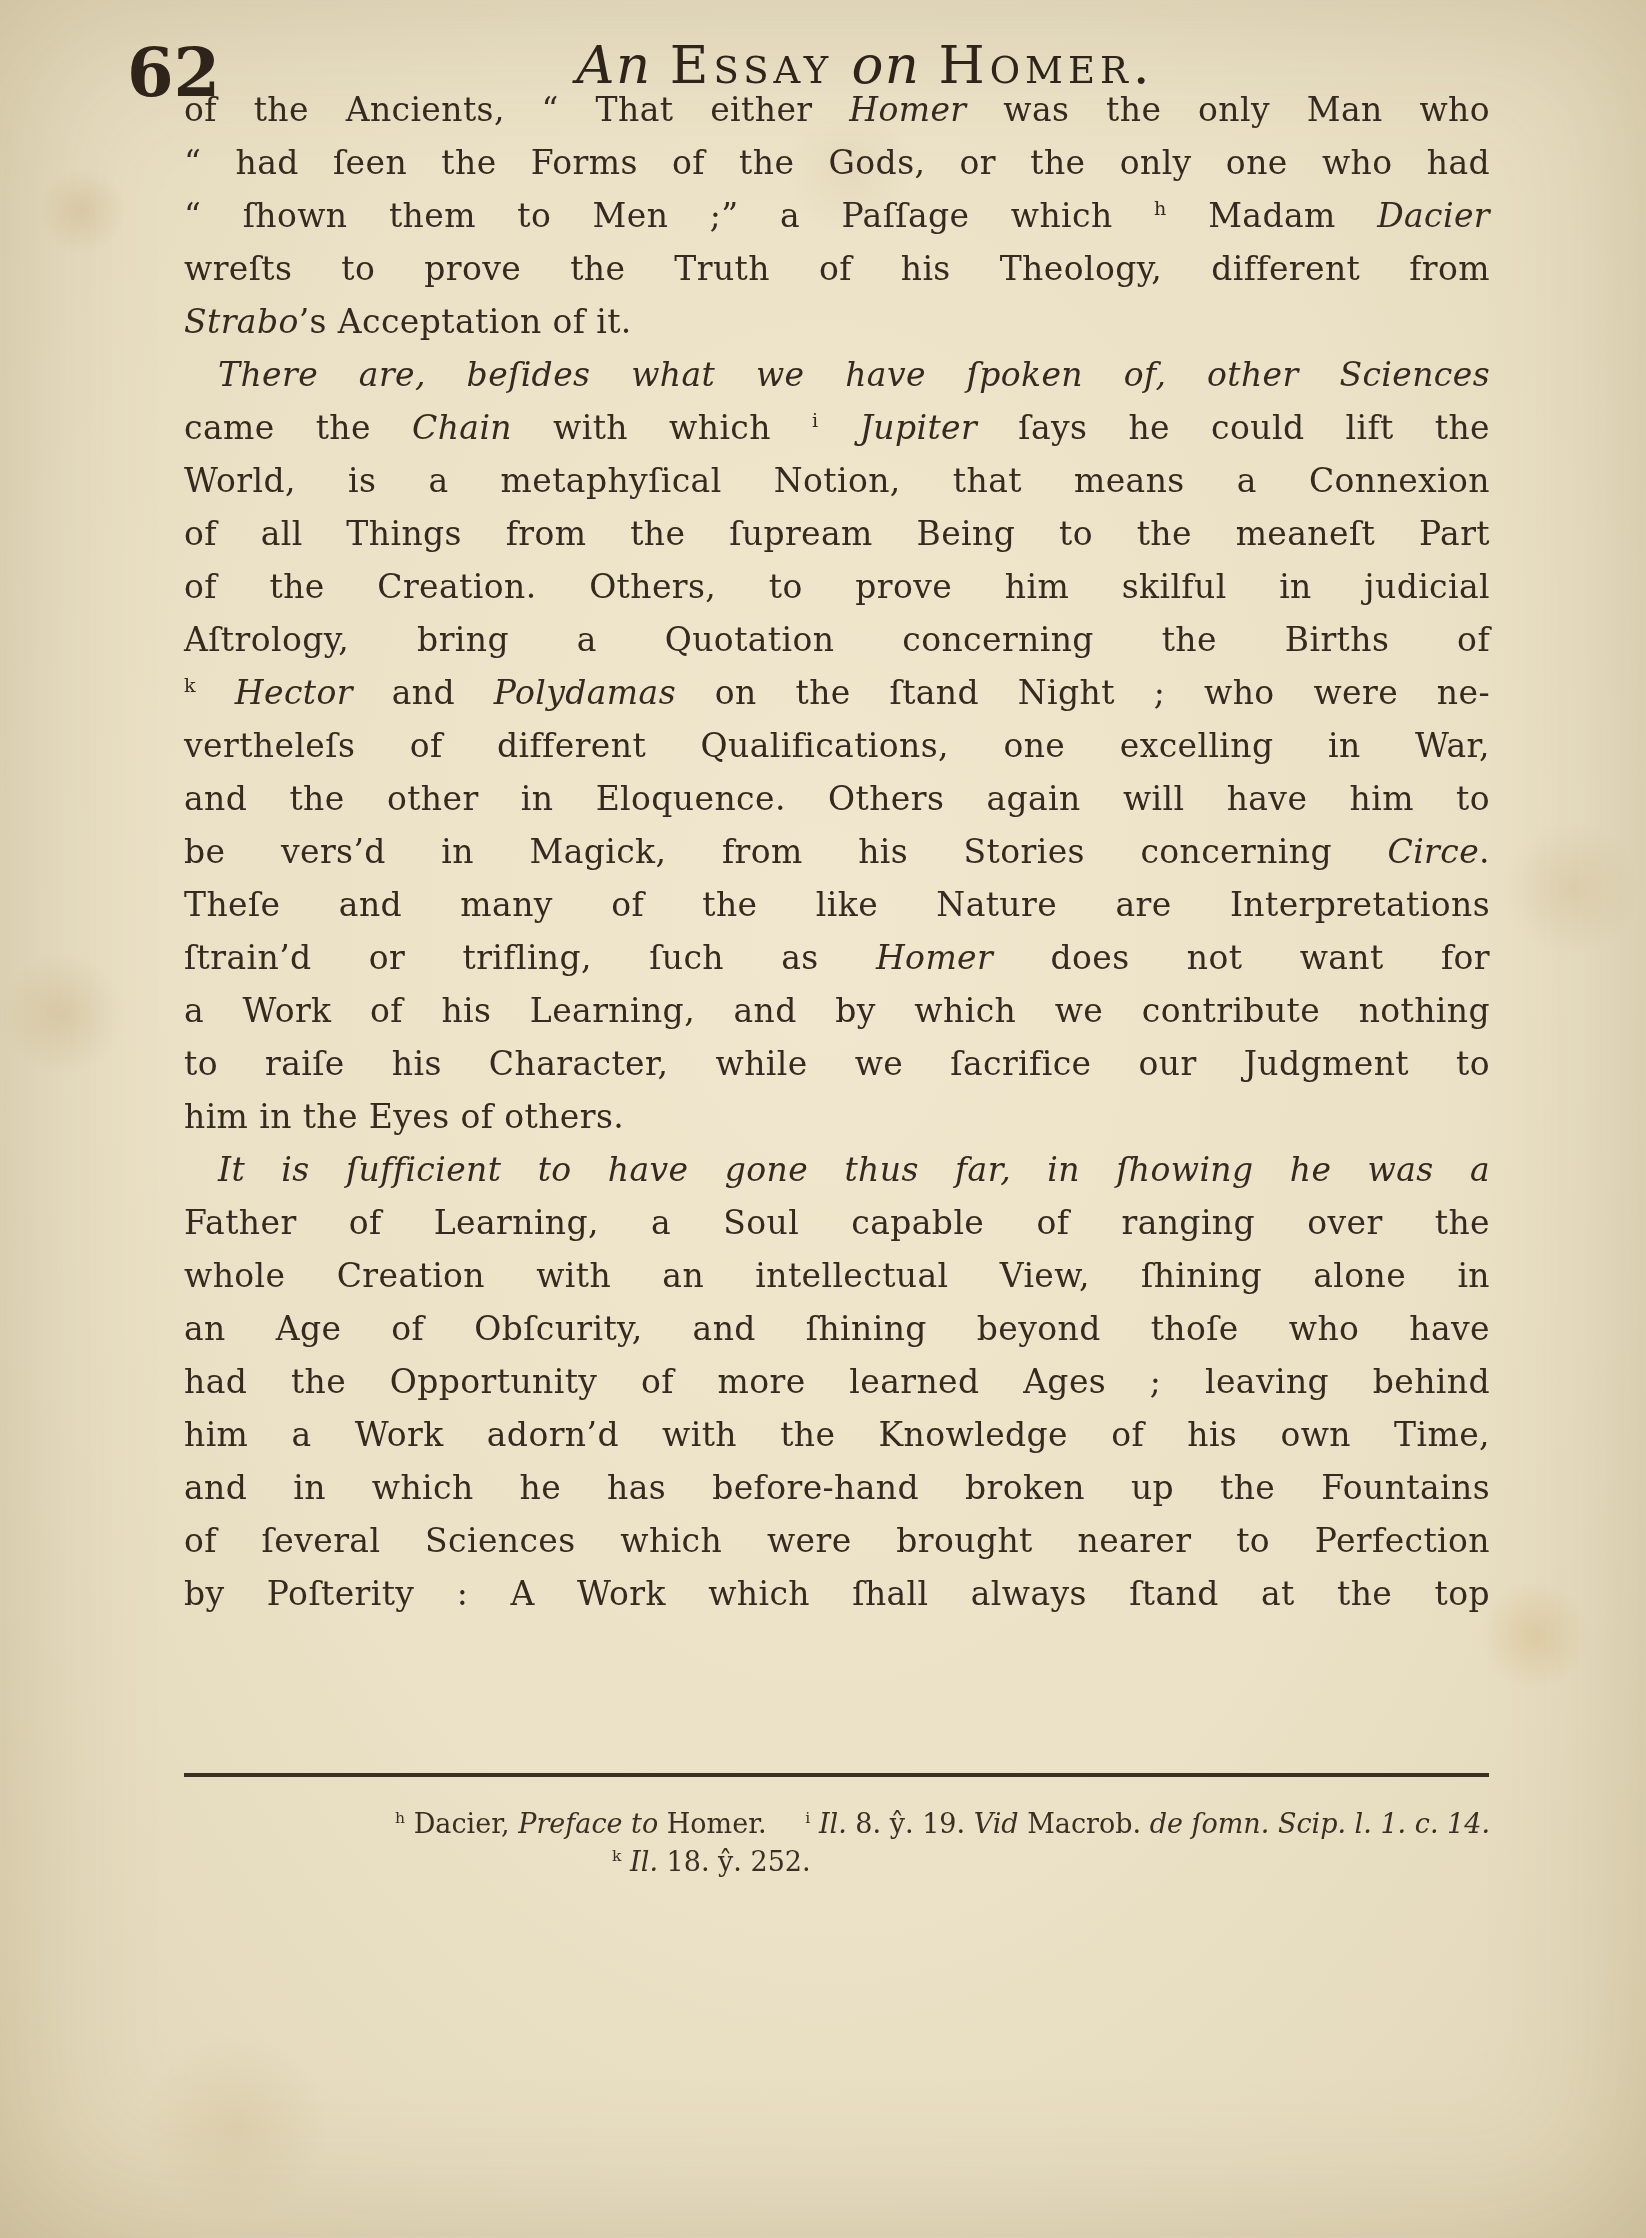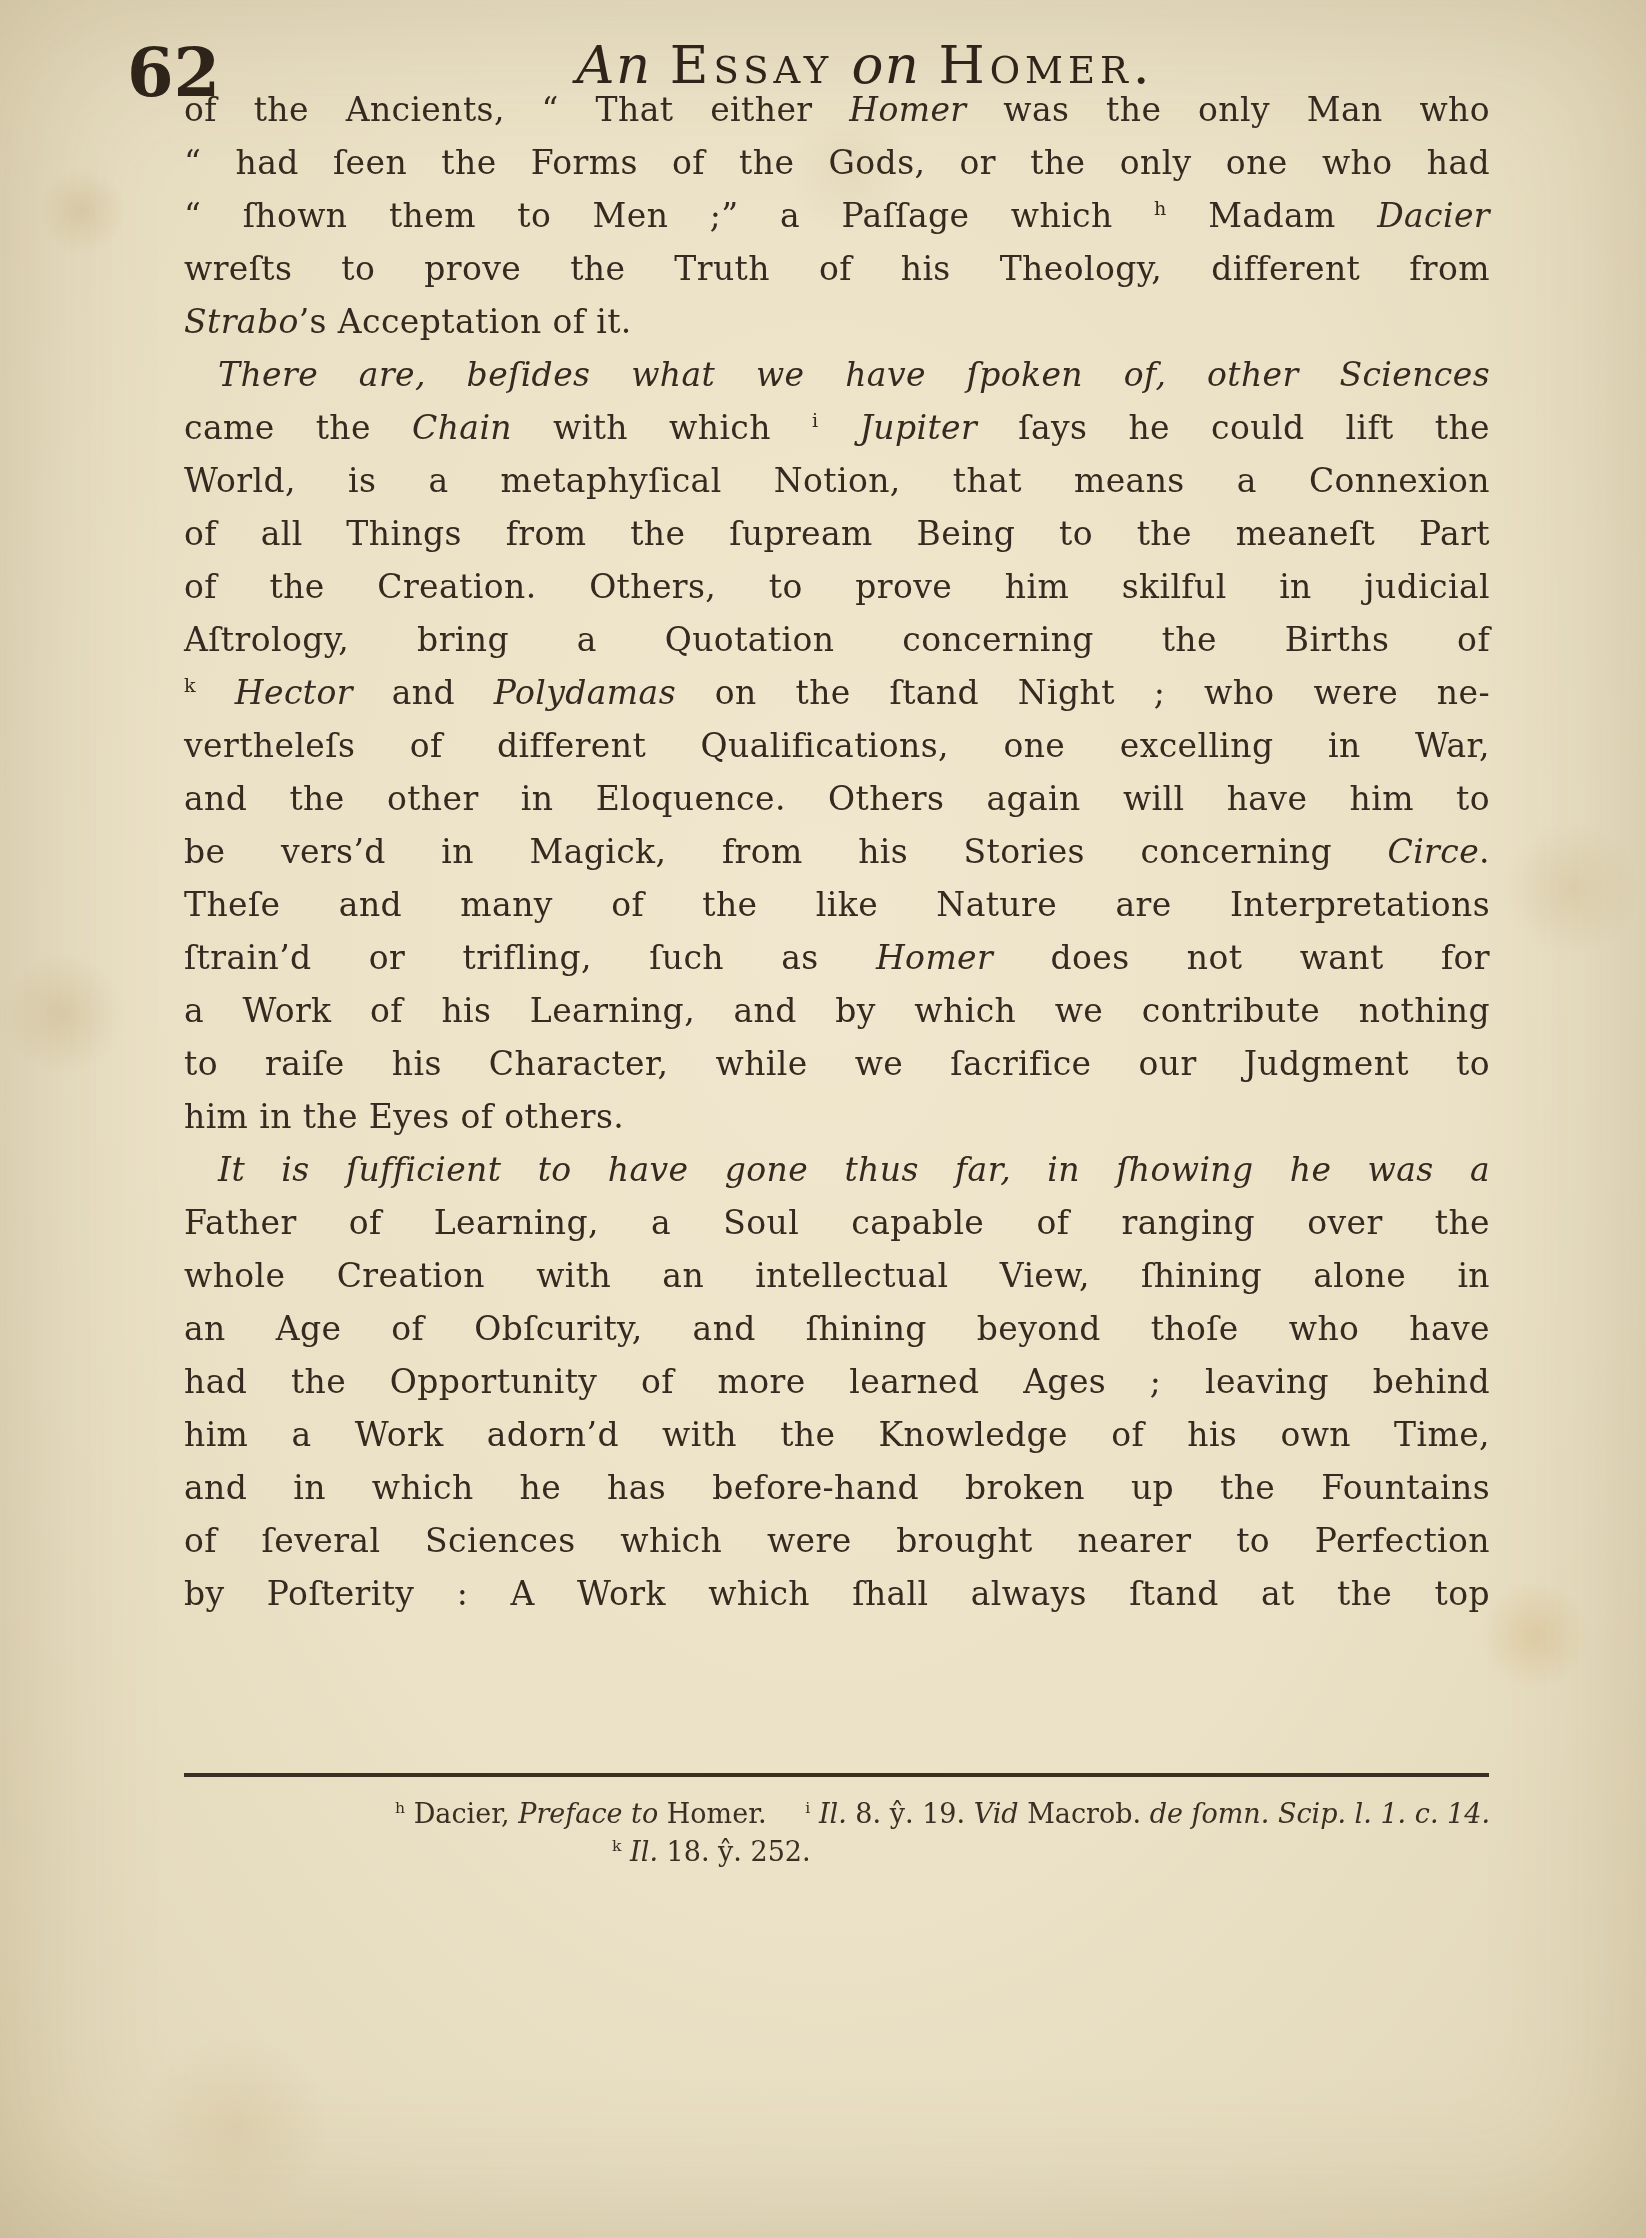--- a/index.html
+++ b/index.html
@@ -52,21 +52,21 @@
 
   .footnote-rule {
     position: absolute; left: 184px; top: 1773px;
     width: 1305px; height: 3.6px; background: #3a2f23;
   }
 
   .footnotes {
     position: absolute; left: 184px; top: 1795px; width: 1306px;
     font-size: 27px; line-height: 38px; color: #3a2f23;
   }
-  .fn-row  { display: flex; justify-content: space-between; padding-left: 211px; }
+  .fn-row  { display: flex; justify-content: space-between; padding-left: 211px; margin-top: 10px; }
   .fn-row2 { padding-left: 428px; }
 
   .catchword {
     position: absolute; left: 184px; top: 1850px; width: 1306px;
     text-align: right; font-size: 34px; color: #342a1f;
   }
 </style>
 </head>
 <body>
 

